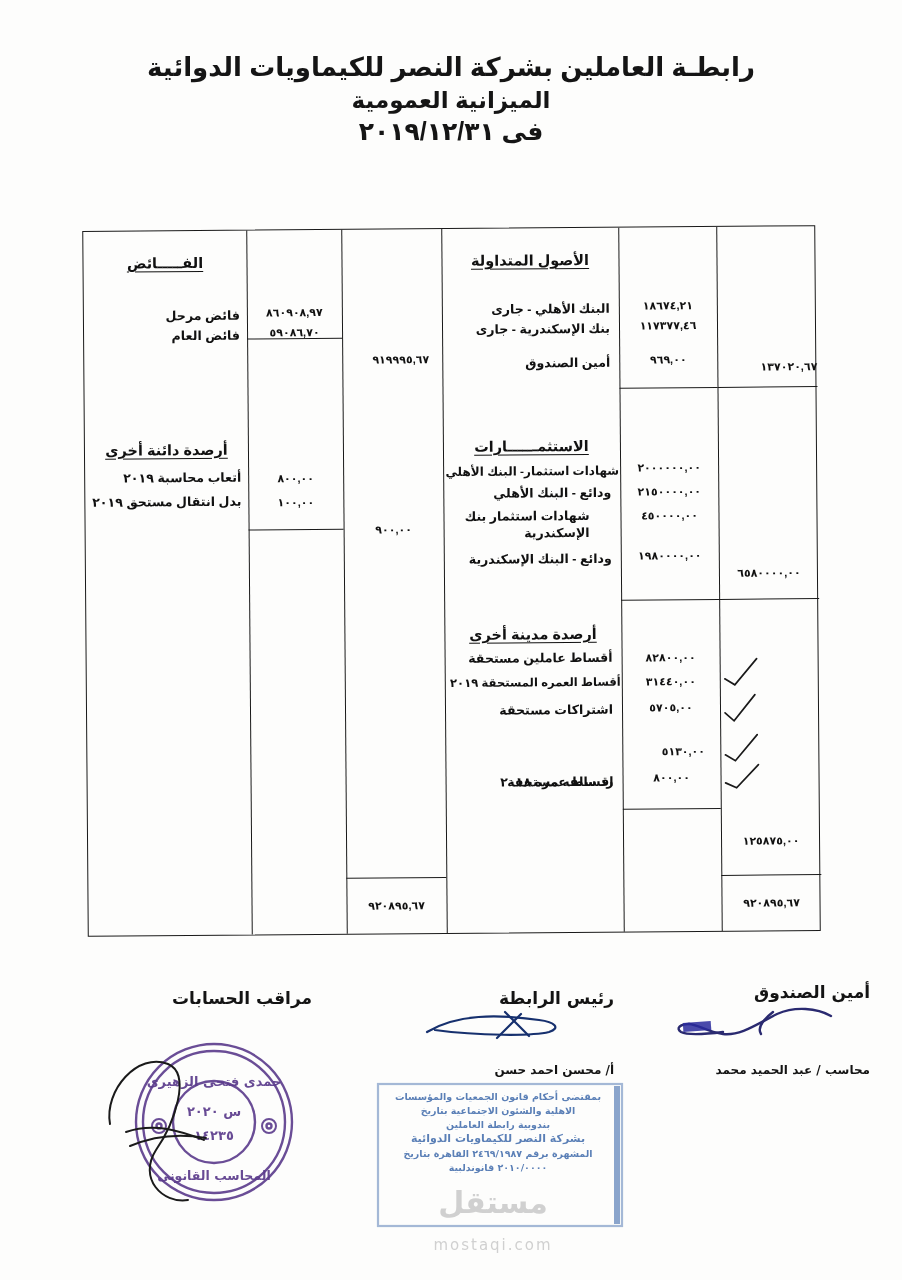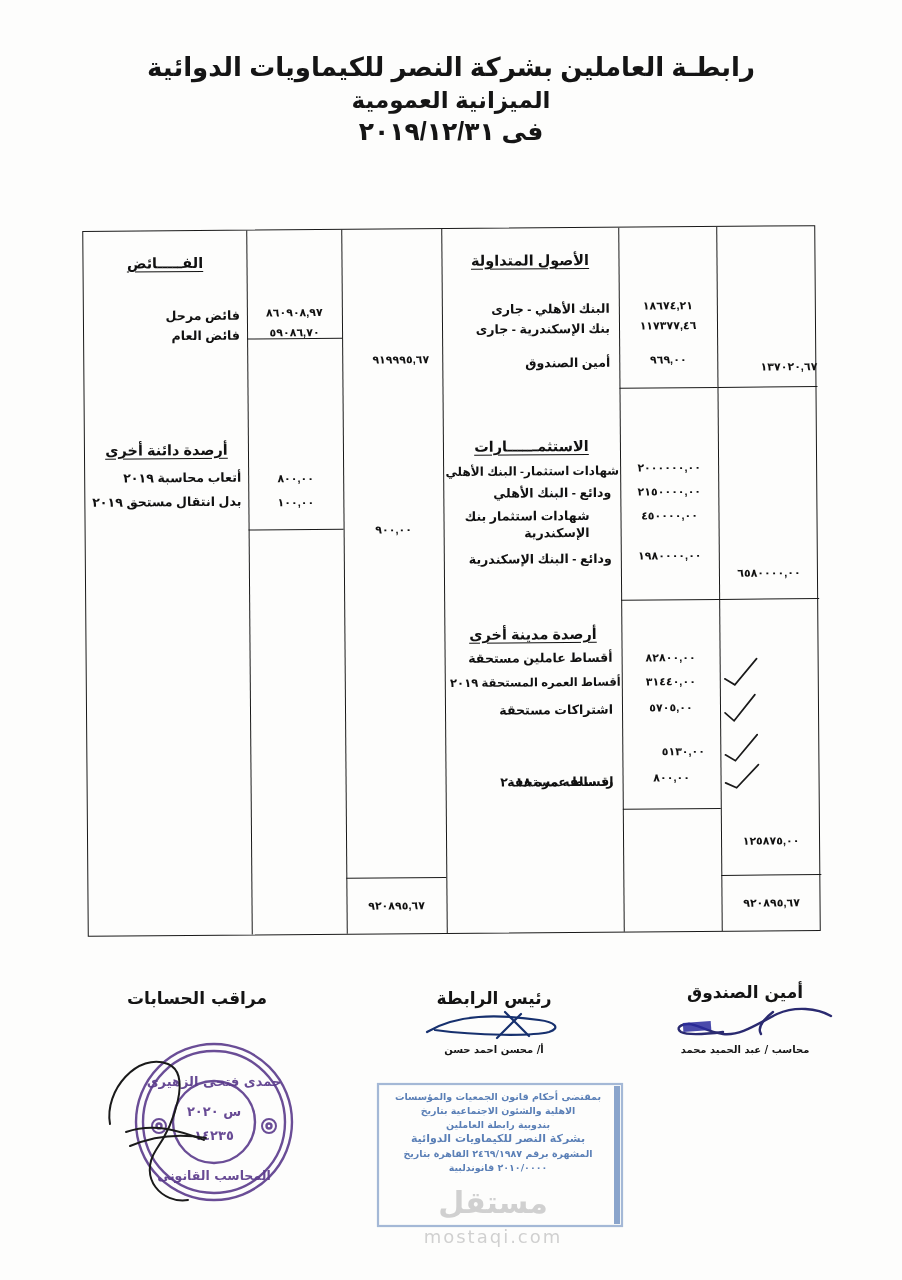--- a/index.html
+++ b/index.html
@@ -62,49 +62,49 @@
     font-size:11px;font-weight:bold;color:#111;
     direction:rtl;white-space:nowrap;letter-spacing:0.3px;
   }
   .right{text-align:right;}
   .center{text-align:center;}
 
   
   .ticks{position:absolute;pointer-events:none;}
 
   
-  .sig{position:absolute;text-align:center;direction:rtl;}
+  .sig{position:absolute;direction:rtl;}
   .sig-title{
     font-size:17px;font-weight:bold;color:#141414;
     font-family:"DejaVu Sans",sans-serif;
   }
   .sig-name{
-    font-size:10px;font-weight:bold;color:#141414;
-    font-family:"DejaVu Sans",sans-serif;
-    margin-top:2px;white-space:nowrap;
+    font-size:12px;font-weight:bold;color:#141414;
+    font-family:"DejaVu Sans",sans-serif;
+    margin-top:21px;white-space:nowrap;
   }
   .scribble{display:block;margin:0 auto;}
 
   
   .stamp-purple{position:absolute;}
   .stamp-blue{position:absolute;opacity:.72;}
   .stamp-txt{
     font-size:9.5px;font-weight:bold;color:#1c4f9c;
     line-height:1.45;direction:rtl;text-align:center;
     font-family:"DejaVu Sans",sans-serif;
     filter:blur(.22px);
   }
   .watermark{
     position:absolute;left:368px;top:1188px;width:250px;
     text-align:center;color:#c9c9c9;opacity:.85;
     font-family:"DejaVu Sans",sans-serif;
     pointer-events:none;
   }
   .wm-ar{font-size:30px;font-weight:bold;letter-spacing:1px;line-height:1;}
-  .wm-en{font-size:18px;letter-spacing:2px;margin-top:8px;}
+  .wm-en{font-size:15px;letter-spacing:2px;margin-top:18px;}
 </style>
 </head>
 <body>
 
 <div class="page">
 
   <div class="title-block">
     <div class="title-line1">رابطـة العاملين بشركة النصر للكيماويات الدوائية</div>
     <div class="title-line2">الميزانية العمومية</div>
     <div class="title-line3">فى ٢٠١٩/١٢/٣١</div>

